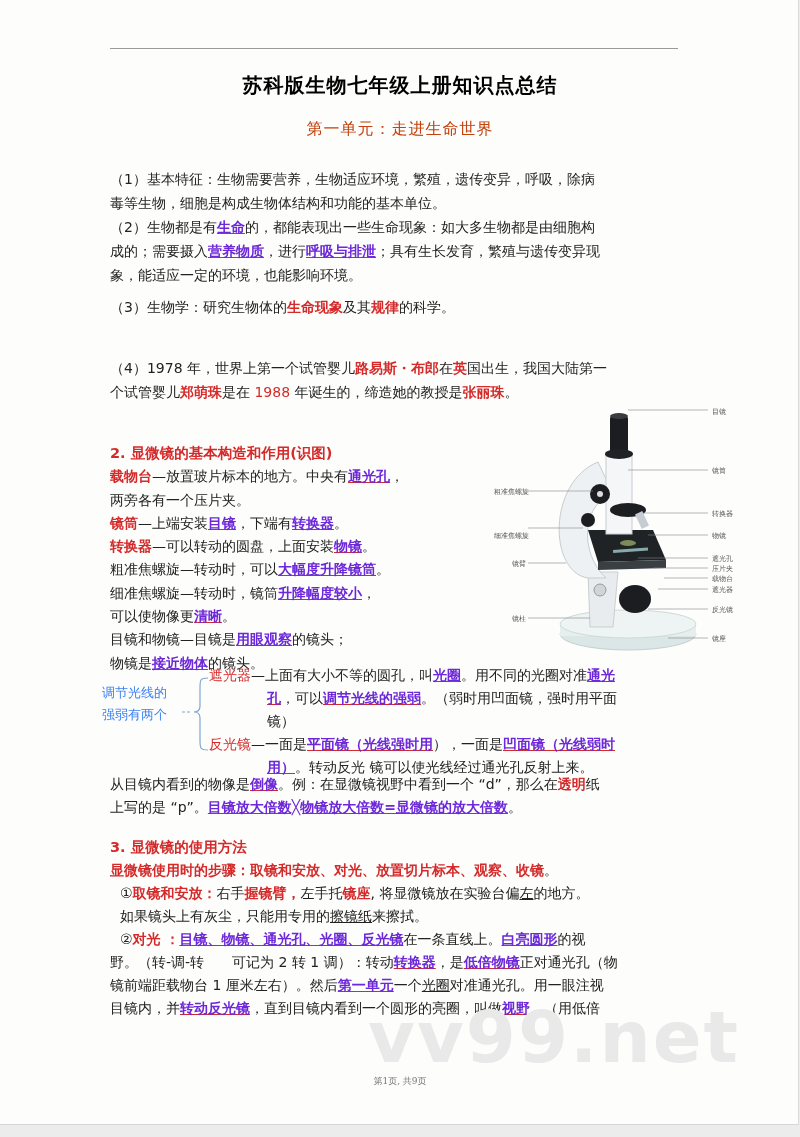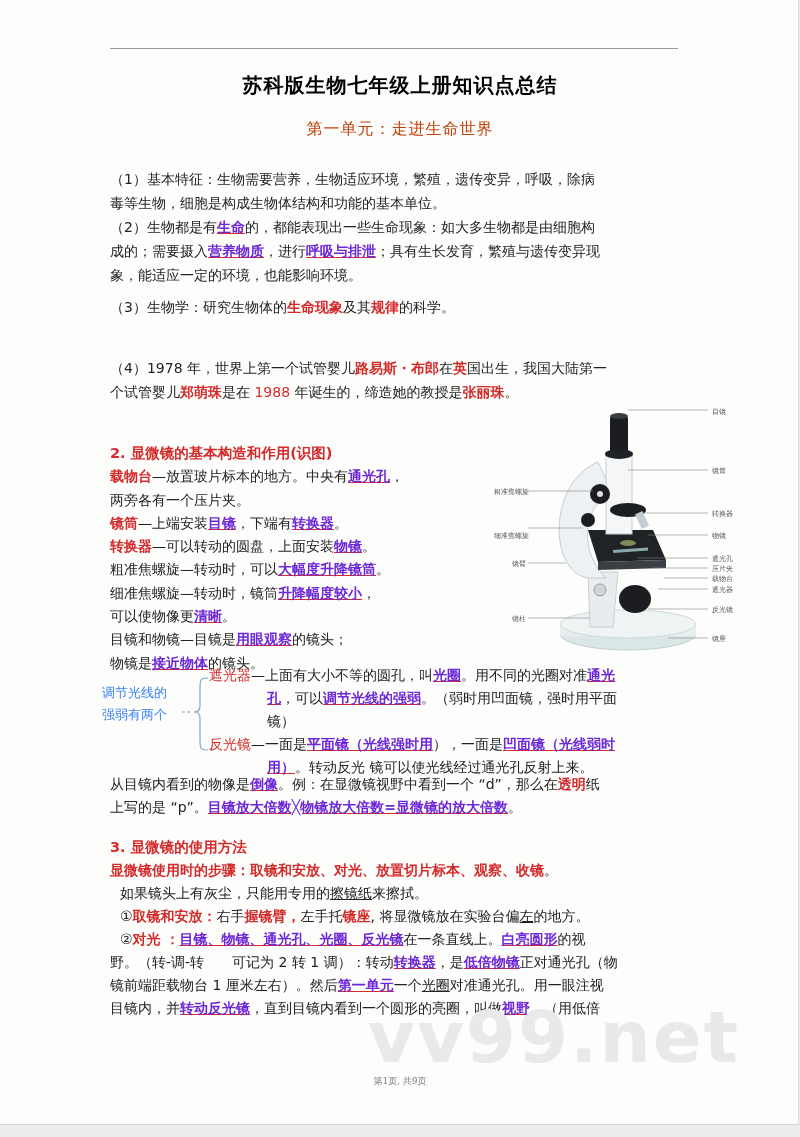--- a/index.html
+++ b/index.html
@@ -152,22 +152,22 @@
   </div>
 
   <div class="block" style="top:773px; width:590px; line-height:23px;">
     <div class="line"><span>从目镜内看到的物像是</span><span class="ru">倒像</span><span>。例：在显微镜视野中看到一个 “d”，那么在</span><span class="r">透明</span><span>纸</span></div>
     <div class="line"><span>上写的是 “p”。</span><span class="ru">目镜放大倍数╳物镜放大倍数=显微镜的放大倍数</span><span>。</span></div>
   </div>
 
   <div class="block" style="top:836px; width:600px; line-height:23px;">
     <div class="sec-head">3. 显微镜的使用方法</div>
     <div class="line"><span class="r">显微镜使用时的步骤：取镜和安放、对光、放置切片标本、观察、收镜</span><span>。</span></div>
+    <div class="line" style="padding-left:10px;"><span>①</span><span class="r">取镜和安放：</span><span>右手</span><span class="r">握镜臂，</span><span>左手托</span><span class="r">镜座</span><span>, 将显微镜放在实验台偏</span><span class="u">左</span><span>的地方。</span></div>
     <div class="line" style="padding-left:10px;"><span>如果镜头上有灰尘，只能用专用的</span><span class="u">擦镜纸</span><span>来擦拭。</span></div>
-    <div class="line" style="padding-left:10px;"><span>①</span><span class="r">取镜和安放：</span><span>右手</span><span class="r">握镜臂，</span><span>左手托</span><span class="r">镜座</span><span>, 将显微镜放在实验台偏</span><span class="u">左</span><span>的地方。</span></div>
     <div class="line" style="padding-left:10px;"><span>②</span><span class="r">对光 ：</span><span class="ru">目镜、物镜、通光孔、光圈、反光镜</span><span>在一条直线上。</span><span class="ru">白亮圆形</span><span>的视</span></div>
     <div class="line"><span>野。（转-调-转　　可记为 2 转 1 调）：转动</span><span class="ru">转换器</span><span>，是</span><span class="ru">低倍物镜</span><span>正对通光孔（物</span></div>
     <div class="line"><span>镜前端距载物台 1 厘米左右）。然后</span><span class="ru">第一单元</span><span>一个</span><span class="u">光圈</span><span>对准通光孔。用一眼注视</span></div>
     <div class="line"><span>目镜内，并</span><span class="ru">转动反光镜</span><span>，直到目镜内看到一个圆形的亮圈，叫做</span><span class="ru">视野</span><span>。（用低倍</span></div>
   </div>
 
   <div class="watermark">vv99.net</div>
   <div class="page-num">第1页, 共9页</div>
 </div>
 

